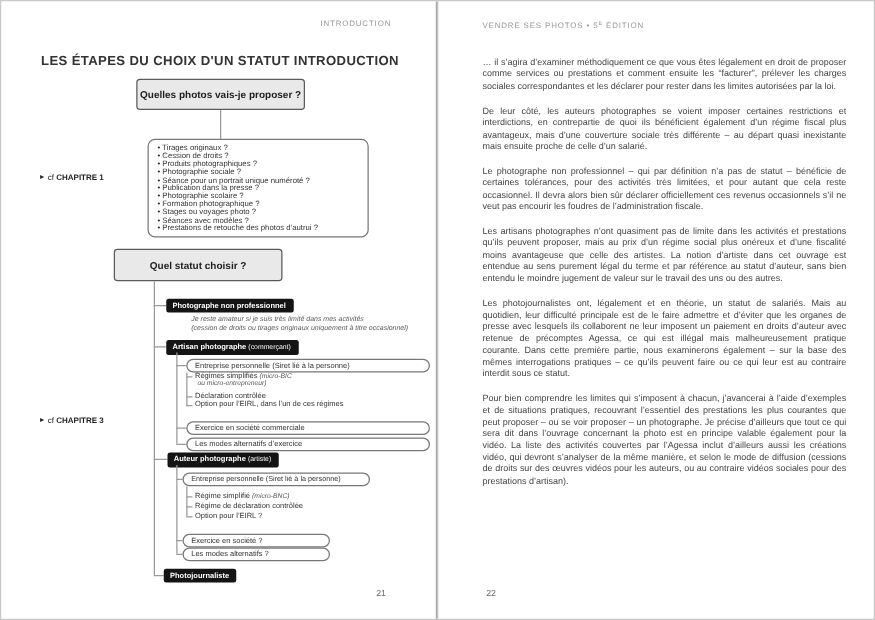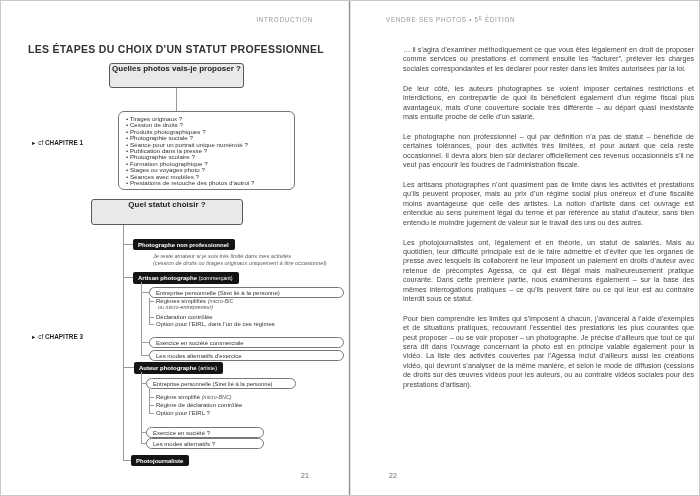--- a/index.html
+++ b/index.html
@@ -15,21 +15,21 @@
   .runhead { position:absolute; font-size:6.3px; letter-spacing:0.7px; color:#979797; }
   .runhead.left { left:0; top:15px; width:312px; text-align:right; }
   .runhead.right { left:385px; top:15px; }
   .runhead sup { font-size:4.5px; vertical-align:2px; }
   .folio { position:absolute; font-size:7px; color:#666; }
 
   
   .page-title { position:absolute; left:0; top:42px; width:350px; text-align:center;
                 font-size:10.5px; font-weight:bold; letter-spacing:0.3px; color:#333; }
   .qbox { position:absolute; background:#e9e9e9; border:1px solid #5a5a5a; border-radius:3px;
-          display:flex; justify-content:center;
+          display:flex; align-items:center; justify-content:center;
           font-size:8px; font-weight:bold; color:#1f1f1f; box-sizing:border-box; }
   .listbox { position:absolute; left:117px; top:110px; width:177px; height:79px;
              border:1px solid #777; border-radius:6px; background:#fff;
              box-sizing:border-box; padding:4px 4px 2px 7px; }
   .listbox ul { margin:0; padding:0; list-style:none; }
   .listbox li { font-size:6.2px; line-height:6.4px; color:#333; white-space:nowrap; }
   .listbox li::before { content:"• "; }
   .vline { position:absolute; width:1px; background:#9a9a9a; }
   .hline { position:absolute; height:1px; background:#9a9a9a; }
   .bar { position:absolute; background:#141414; color:#fff; border-radius:2px;
@@ -41,33 +41,33 @@
           padding:0 6px; height:11px; box-sizing:border-box; white-space:nowrap; }
   .subitem { position:absolute; font-size:6px; color:#333; line-height:1; white-space:nowrap; }
   .subitem .det { font-style:italic; font-size:5.4px; color:#555; }
   .note { position:absolute; font-size:5.6px; font-style:italic; color:#5c5c5c; line-height:1.25; }
   .chapref { position:absolute; font-size:6.4px; color:#1f1f1f; white-space:nowrap; }
   .chapref .arrow { font-size:5.5px; vertical-align:0.5px; }
   .chapref .cf { font-weight:normal; }
   .chapref .chap { font-weight:bold; }
 
   
-  .bodytext { position:absolute; left:402px; top:44px; width:291px; }
+  .bodytext { position:absolute; left:385px; top:44px; width:291px; }
   .bodytext p { margin:0 0 10.5px 0; font-size:7.2px; line-height:9.4px;
                 text-align:justify; color:#454545; }
 </style>
 </head>
 <body>
 
 <div class="spread">
 
   <div>
     <div class="runhead left">INTRODUCTION</div>
 
-    <div class="page-title">LES ÉTAPES DU CHOIX D'UN STATUT PROFESSIONNEL</div>
+    <div class="page-title">LES ÉTAPES DU CHOIX D'UN STATUT INTRODUCTION</div>
 
     <div class="qbox" style="left:108px; top:62px; width:135px; height:25px;">
       <span>Quelles photos vais-je proposer ?</span>
     </div>
 
     <div class="vline" style="left:175px; top:87px; height:23px;"></div>
 
     <div class="listbox">
       <ul>
         <li>Tirages originaux ?</li>
@@ -83,21 +83,21 @@
         <li>Prestations de retouche des photos d’autrui ?</li>
       </ul>
     </div>
 
     <div class="chapref" style="left:30px; top:138px;">
       <span class="arrow">►</span>
       <span class="cf">cf</span>
       <span class="chap">CHAPITRE 1</span>
     </div>
 
-    <div class="qbox" style="left:90px; top:198px; width:152px; height:26px;">
+    <div class="qbox" style="left:90px; top:198px; width:135px; height:26px;">
       <span>Quel statut choisir ?</span>
     </div>
 
     <div class="vline" style="left:122px; top:224px; height:235px;"></div>
 
     <div class="hline" style="left:122px; top:243px; width:10px;"></div>
     <div class="bar" style="left:132px; top:238px;">
       <span>Photographe non professionnel</span>
     </div>
     <div class="note" style="left:152px; top:252px;">

